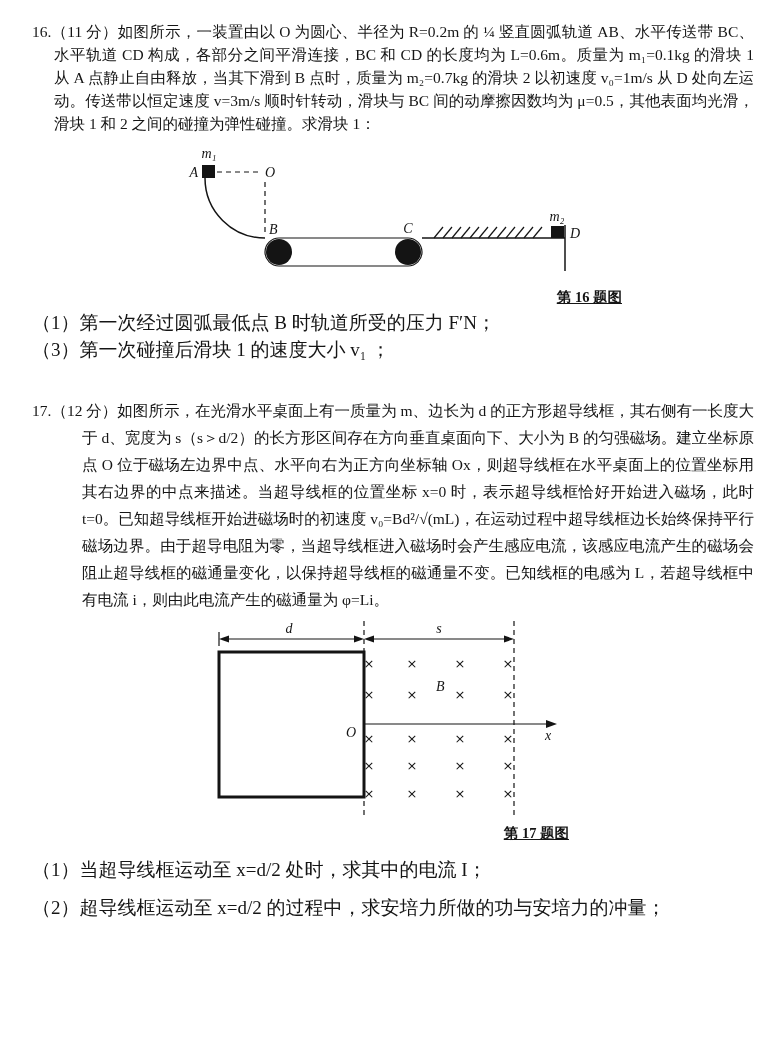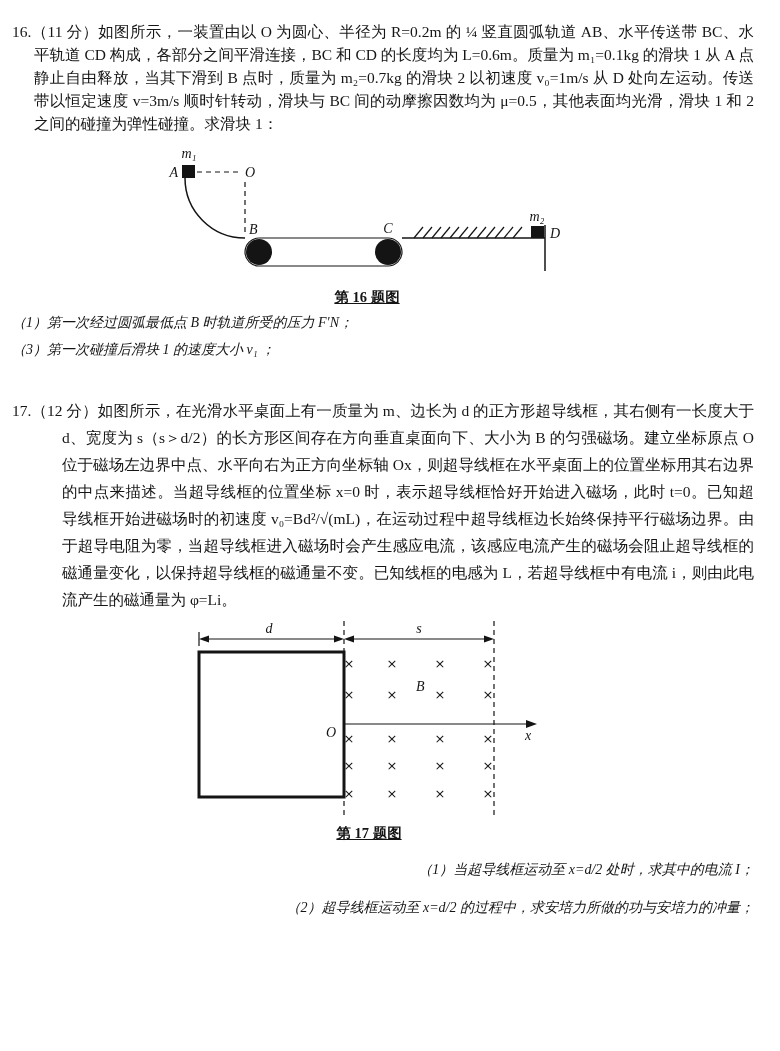--- a/index.html
+++ b/index.html
@@ -1,27 +1,27 @@
 <!DOCTYPE html>
 <html><head>
 <meta charset="utf-8">
 <style>
   * { margin:0; padding:0; box-sizing:border-box; }
   html,body { width:780px; height:1051px; background:#f6f6f4; }
   body { font-family:"Liberation Serif","DejaVu Serif",serif; color:#151515; overflow:hidden; }
-  .page { width:780px; height:1051px; background:#ffffff; padding:20px 26px 0 12px; }
+  .page { width:780px; height:1051px; background:#ffffff; padding:20px 26px 0 32px; }
   .stem { font-size:15.5px; text-align:justify; }
   .stem-16 { line-height:23px; padding-left:22px; text-indent:-22px; }
   .stem-17 { line-height:27px; padding-left:50px; text-indent:-50px; }
-  .subq { font-size:14px; line-height:23px; margin:4px 0;font-style:italic; }
-  .subq-17 { margin:15px 0;text-align:right; }
+  .subq { font-size:19px; line-height:23px; margin:4px 0; }
+  .subq-17 { margin:15px 0; }
   .fig { display:block;text-decoration:underline; }
   .fig-16 { margin:8px 0 4px 120px; width:470px; }
   .fig-17 { margin:6px 0 2px 177px; width:360px; }
-  .figcap { text-align:center; font-size:14.5px; font-weight:600; margin-top:1px; }
+  .figcap { text-align:right; font-size:14.5px; font-weight:600; margin-top:1px; }
   .problem-17 { margin-top:36px; }
   .solid { stroke:#141414; stroke-width:1.5; fill:none; }
   .thin  { stroke:#141414; stroke-width:1.2; fill:none; }
   .dash  { stroke:#141414; stroke-width:1.2; fill:none; stroke-dasharray:5 4; }
   .frame { stroke:#141414; stroke-width:3; fill:none; }
   .flabel { font-size:14px; font-style:italic; font-family:"Liberation Serif","DejaVu Serif",serif; fill:#141414; }
   .marker { font-size:13px; font-style:normal; font-family:"DejaVu Sans",sans-serif; fill:#141414; }
   .fillb { fill:#141414; stroke:none; }
 </style>
 </head>

